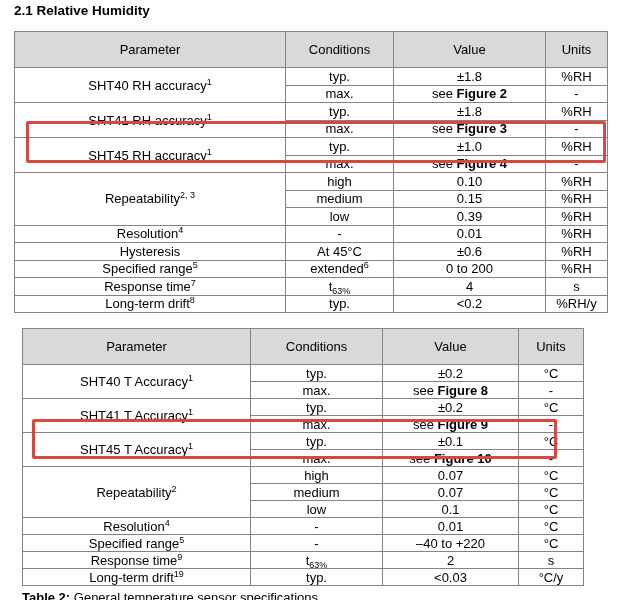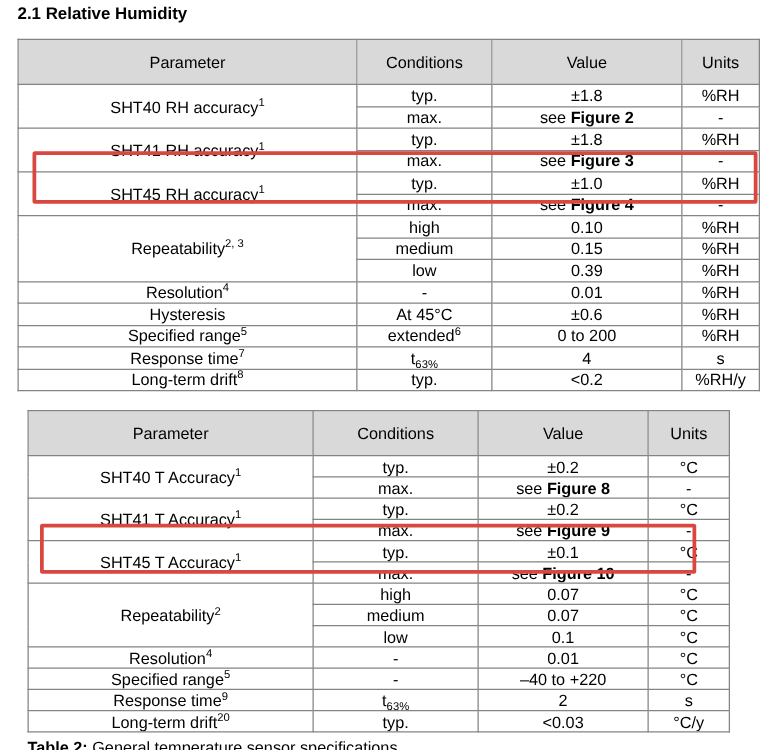--- a/index.html
+++ b/index.html
@@ -243,21 +243,21 @@
         <td><span>–40 to +220</span></td>
         <td><span>°C</span></td>
       </tr>
       <tr>
         <td><span>Response time</span><sup>9</sup></td>
         <td><span class="it">t</span><sub>63%</sub></td>
         <td><span>2</span></td>
         <td><span>s</span></td>
       </tr>
       <tr>
-        <td><span>Long-term drift</span><sup>20</sup></td>
+        <td><span>Long-term drift</span><sup>19</sup></td>
         <td><span>typ.</span></td>
         <td><span>&lt;0.03</span></td>
         <td><span>°C/y</span></td>
       </tr>
     </tbody>
 </table>
 
 <div id="hl-rh" class="highlight-box"></div>
 <div id="hl-temp" class="highlight-box"></div>
 

